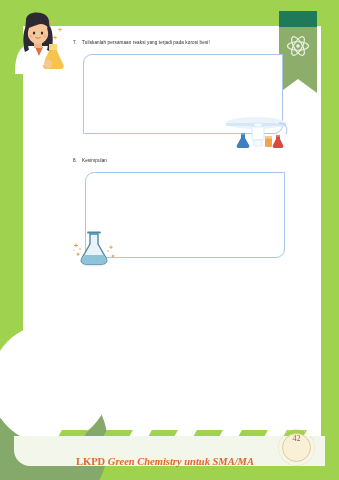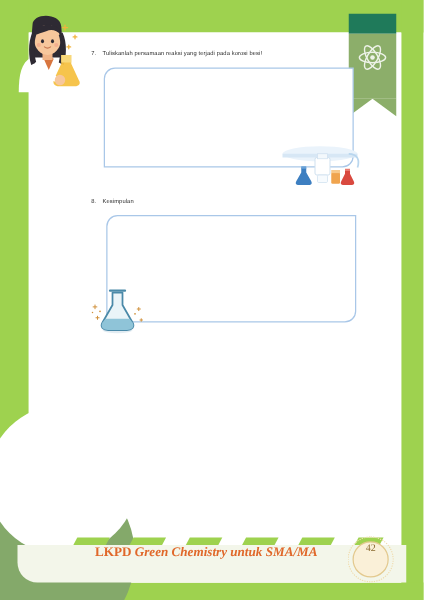--- a/index.html
+++ b/index.html
@@ -178,21 +178,21 @@
   }
   .footer-stripe {
     position: absolute;
     top: 0;
     width: 26px; height: 7px;
     background: #9ed24f;
     transform: skewX(-28deg);
   }
   .footer-title {
     position: absolute;
-    left: 76px; bottom: 32px;
+    left: 76px; bottom: 13px;
     font-family: "Liberation Serif", serif;
     font-size: 10.5px;
     color: #e0682a;
     white-space: nowrap;
   }
   .footer-title .lkpd { font-style: normal; font-weight: bold; }
   .footer-title .title-it { font-style: italic; font-weight: bold; }
 
   .page-badge {
     position: absolute;

